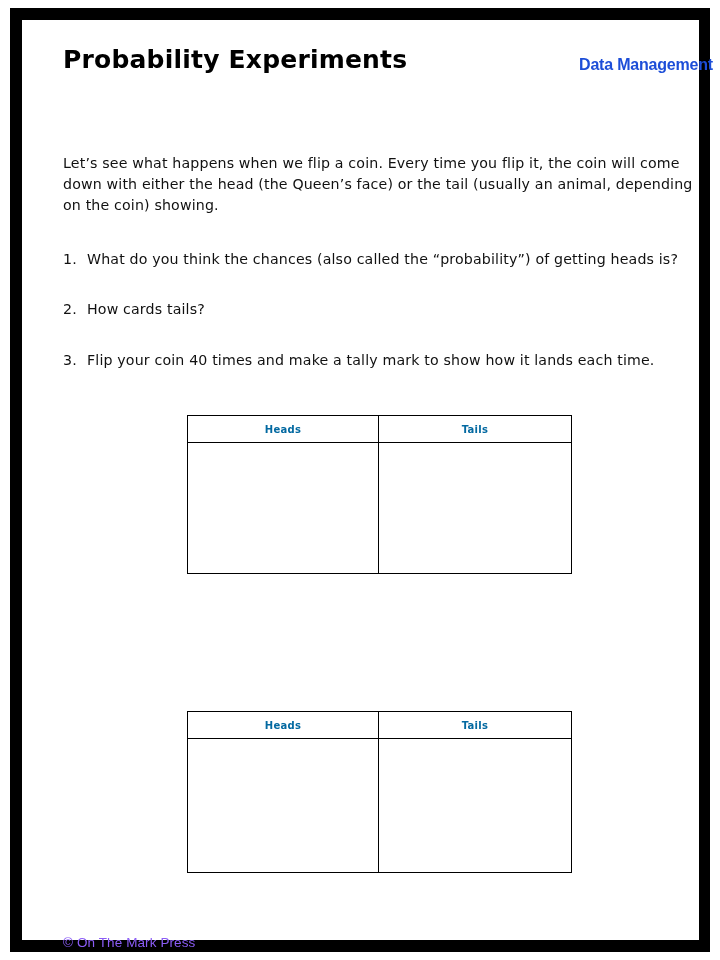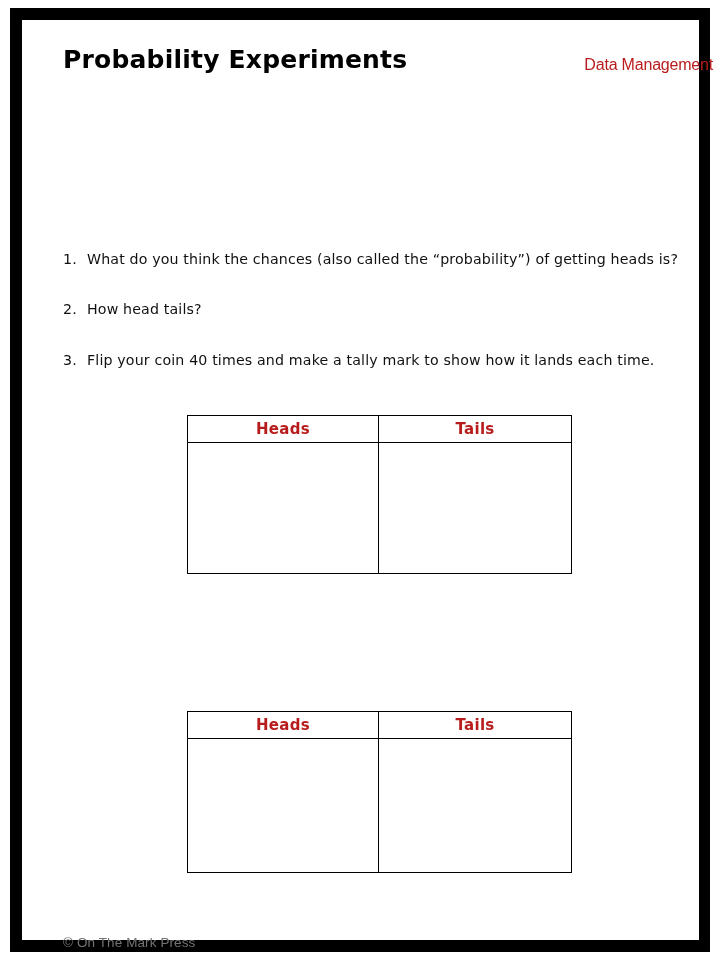--- a/index.html
+++ b/index.html
@@ -59,23 +59,23 @@
     letter-spacing: 0.2px;
     color: #000000;
     white-space: nowrap;
   }
   .strand {
     position: absolute;
     right: 0;
     top: 11px;
     font-family: "Liberation Sans", sans-serif;
     font-size: 16px;
-    font-weight: normal;
+    font-weight: bold;
     letter-spacing: -0.2px;
-    color: #b91c1c;
+    color: #1d4ed8;
     white-space: nowrap;
   }
 
   
   .para {
     position: absolute;
     font-family: "DejaVu Sans", sans-serif;
     font-size: 14.2px;
     line-height: 21px;
     color: #111111;
@@ -121,65 +121,66 @@
     border: 1.4px solid #000000;
     padding: 0;
     text-align: center;
     vertical-align: middle;
   }
   .tally-table .col-heads { width: 191px; }
   .tally-table .col-tails { width: 193px; }
   .th-cell {
     height: 26px;
     font-family: "DejaVu Sans", sans-serif;
-    font-size: 15px;
+    font-size: 10px;
     font-weight: bold;
-    color: #b91c1c;
+    color: #0369a1;
     letter-spacing: 0.3px;
   }
   .body-cell { height: 130px; }
 
   .table-1 { top: 375px; }
   .table-2 { top: 671px; }
   .table-2 .body-cell { height: 133px; }
 
   
   .footer {
     position: absolute;
     left: 19px;
     top: 895px;
     font-family: "Liberation Sans", sans-serif;
     font-size: 13.5px;
-    color: #737373;
+    color: #8b5cf6;
     letter-spacing: 0.1px;
     white-space: nowrap;
   }
 </style>
 </head>
 <body>
 
 <div class="page">
   <div class="frame">
     <div class="sheet">
 
       <div class="header">
         <div class="title">Probability Experiments</div>
         <div class="strand">Data Management</div>
       </div>
 
 
+      <div class="para para-coin">Let’s see what happens when we flip a coin. Every time you flip it, the coin will come down with either the head (the Queen’s face) or the tail (usually an animal, depending on the coin) showing.</div>
 
       <div class="qlist">
         <div class="q q1">
           <span class="q-num">1.</span>
           <span class="q-text">What do you think the chances (also called the “probability”) of getting heads is?</span>
         </div>
         <div class="q q2">
           <span class="q-num">2.</span>
-          <span class="q-text">How head tails?</span>
+          <span class="q-text">How cards tails?</span>
         </div>
         <div class="q q3">
           <span class="q-num">3.</span>
           <span class="q-text">Flip your coin 40 times and make a tally mark to show how it lands each time.</span>
         </div>
       </div>
 
       <table class="tally-table table-1">
         <colgroup>
           <col class="col-heads">

